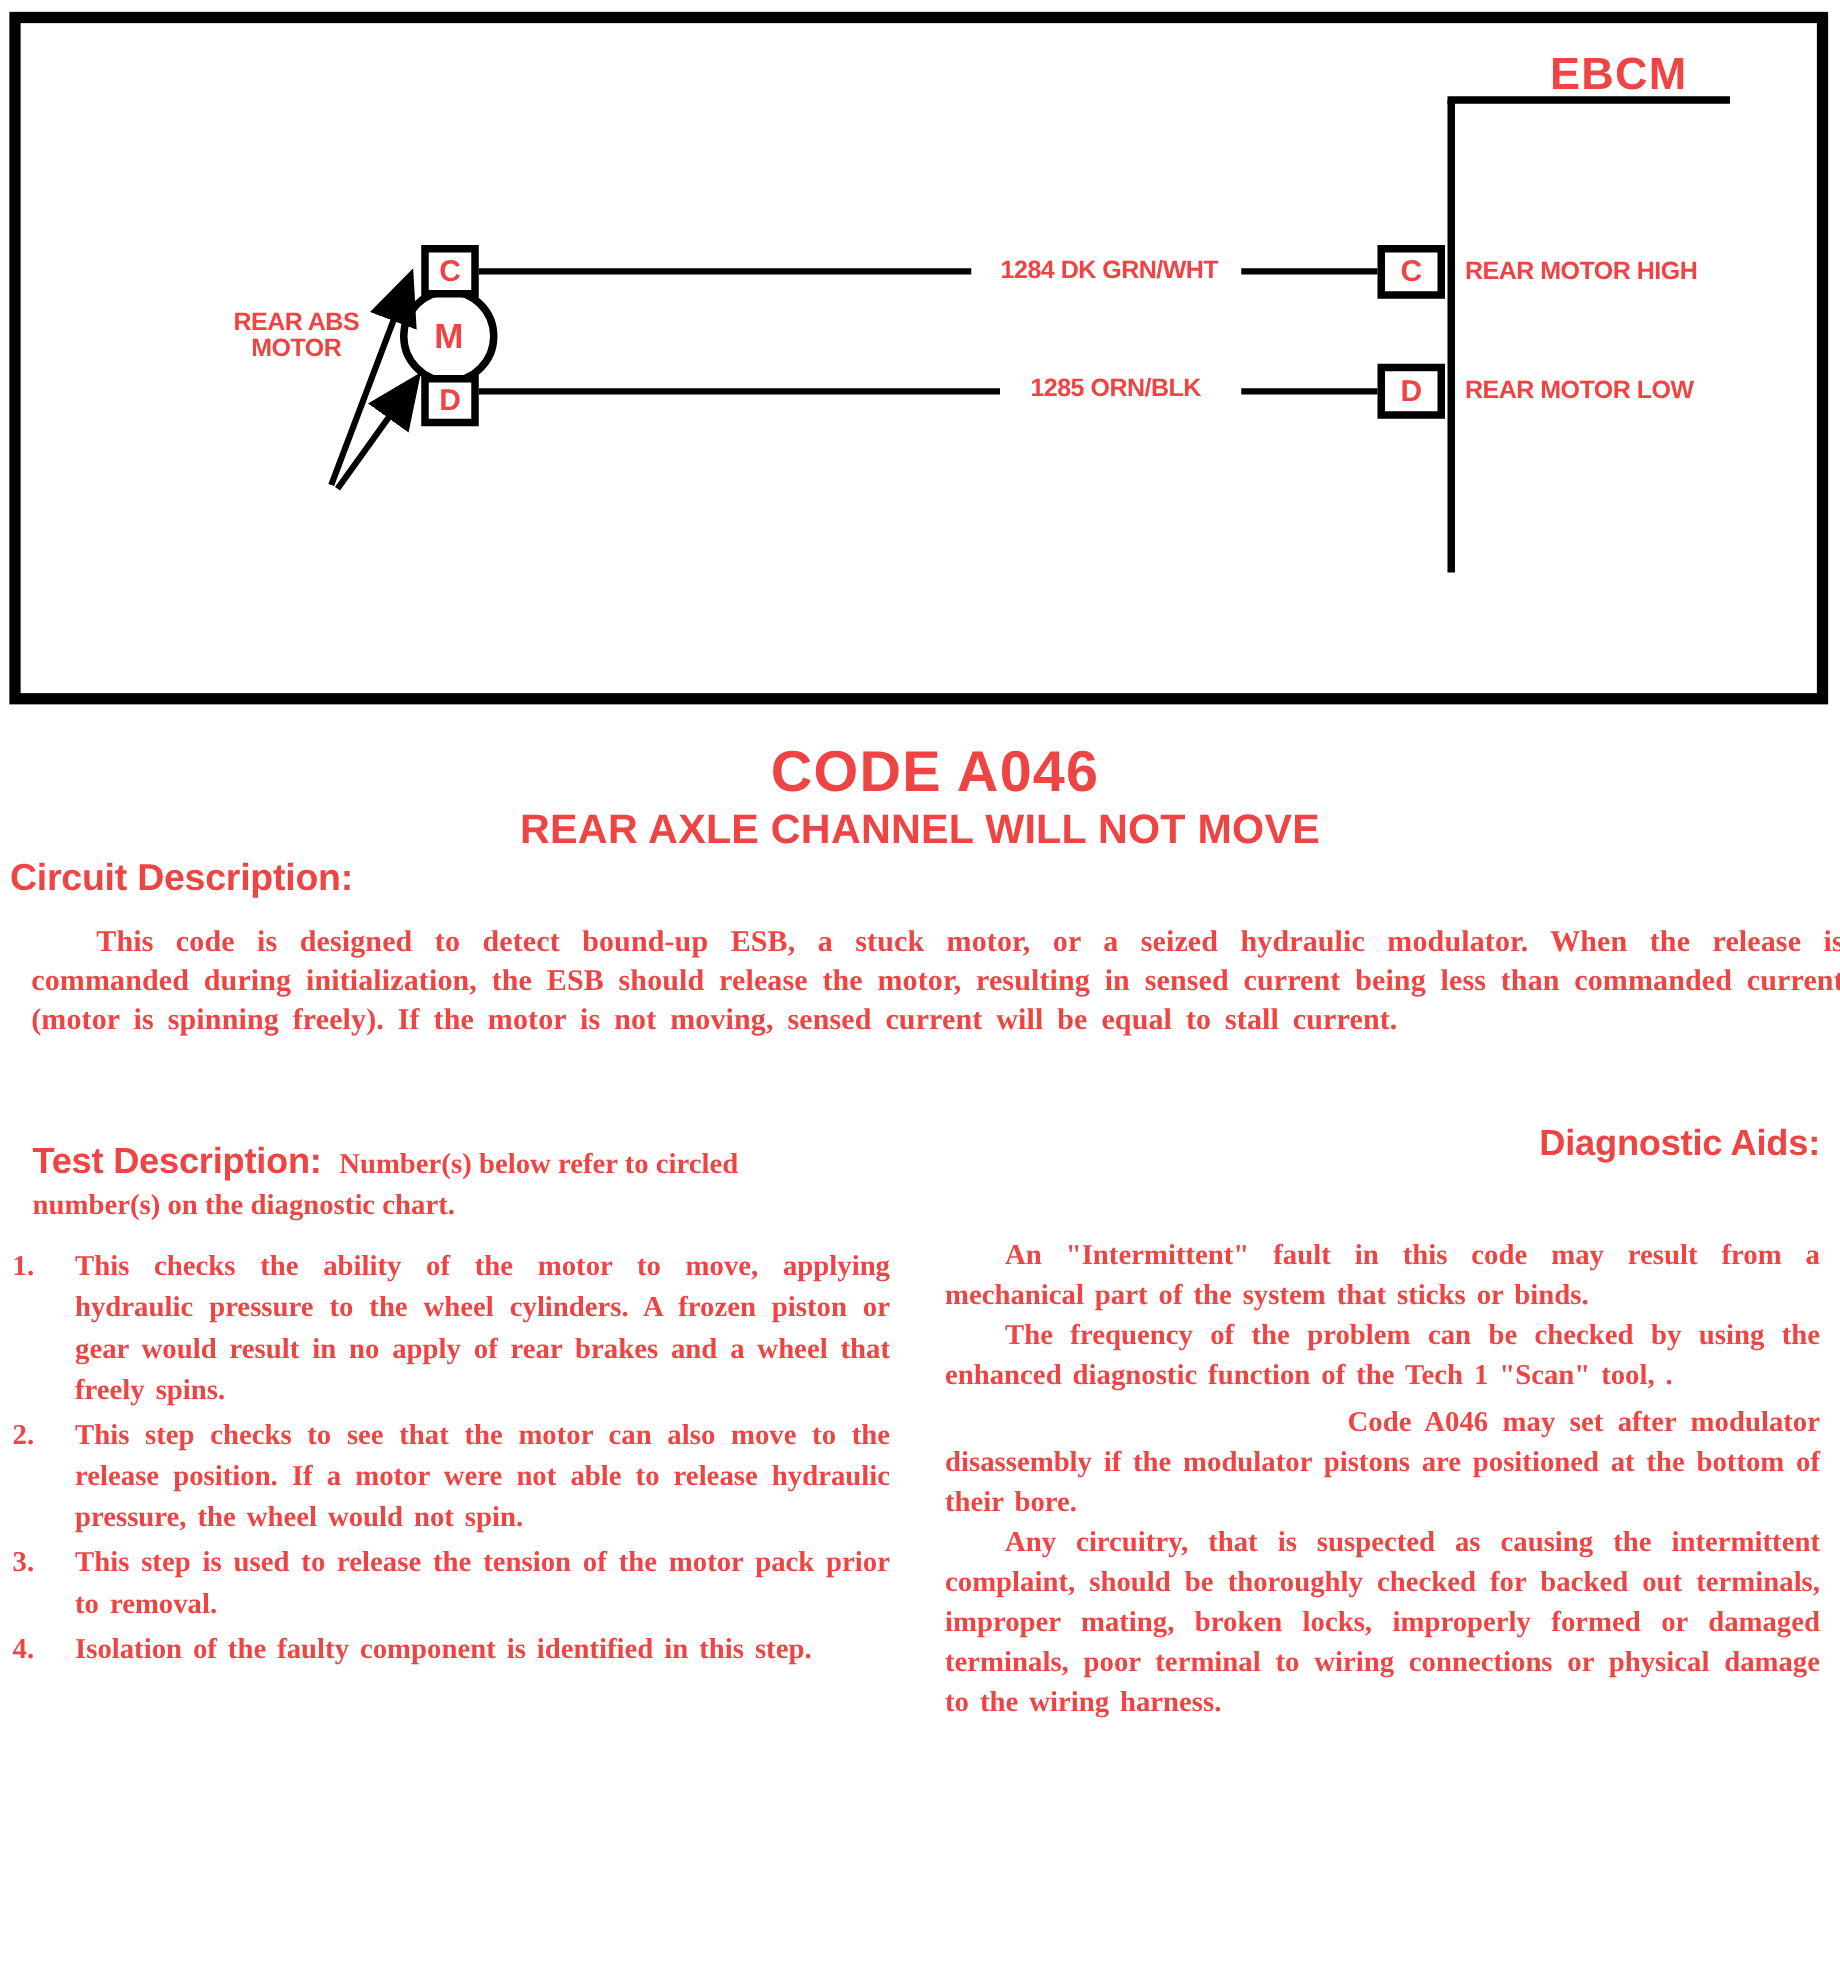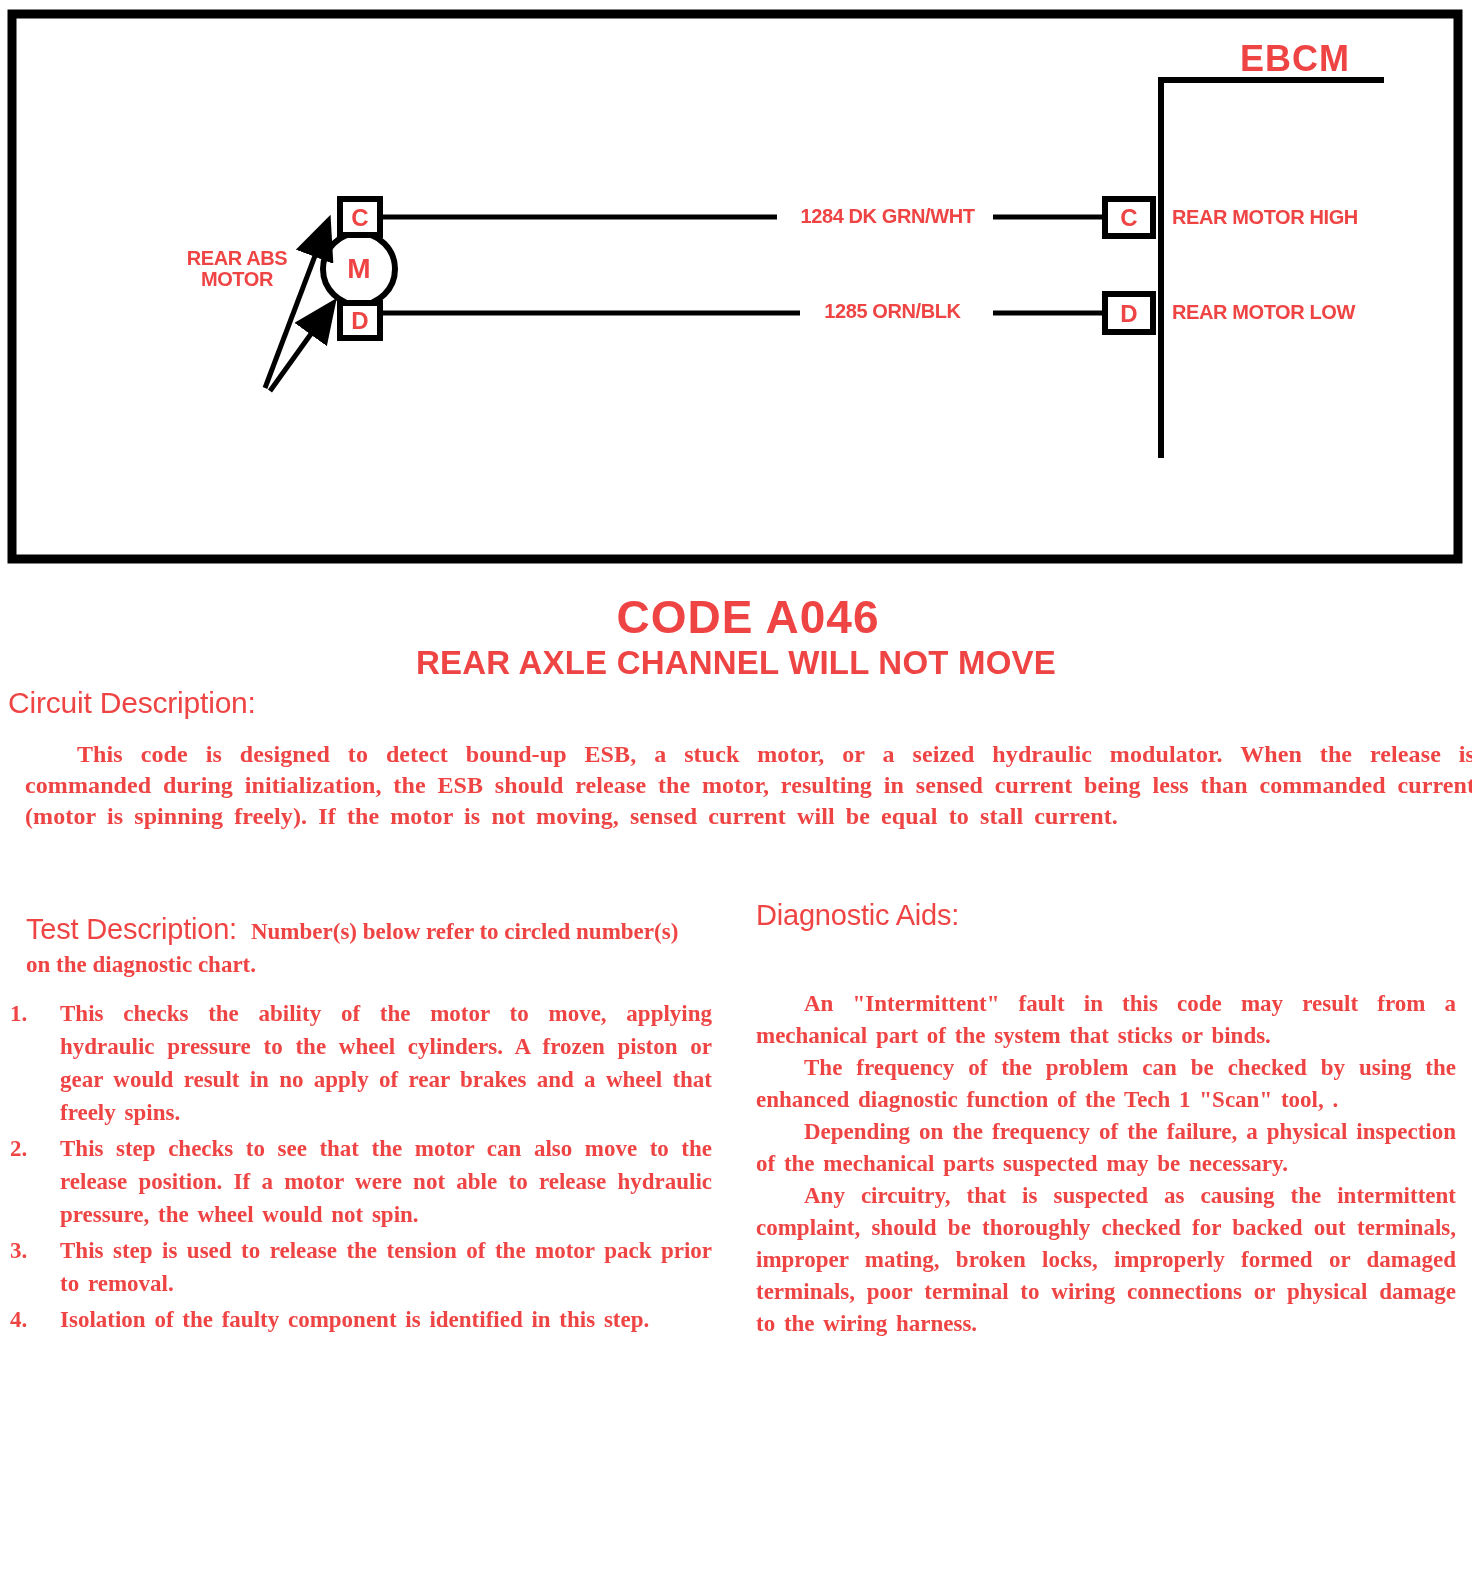--- a/index.html
+++ b/index.html
@@ -31,21 +31,21 @@
     text-align:center; font-family:"Liberation Sans", sans-serif;
     font-weight:bold; font-size:46px; letter-spacing:1px; margin:12px;
   }
   .subtitle {
     position:absolute; top:644px; left:0; width:100%;
     text-align:center; font-family:"Liberation Sans", sans-serif;
     font-weight:bold; font-size:33px; letter-spacing:0.2px; margin:0;
   }
   .h3 {
     font-family:"Liberation Sans", sans-serif;
-    font-weight:normal; font-size:30px; letter-spacing:-0.2px;
+    font-weight:bold; font-size:30px; letter-spacing:-0.2px;text-align:right;
   }
   
   .circ-head { position:absolute; left:8px; top:686px; margin:0; }
   .circ-body {
     position:absolute; left:10px; top:724px; width:1450px;
     font-size:24px; font-weight:bold; line-height:31px;
     text-align:justify; text-indent:52px; word-spacing:5px;
     letter-spacing:0.1px; margin:15px;
   }
   
@@ -145,17 +145,17 @@
     <div class="li">
       <span class="num">4.</span>
       <span class="itext">Isolation of the faulty component is identified in this step.</span>
     </div>
   </div>
 
   <div class="col col-right">
     <h3 class="h3 da-head">Diagnostic Aids:</h3>
     <p>An "Intermittent" fault in this code may result from a mechanical part of the system that sticks or binds.</p>
     <p>The frequency of the problem can be checked by using the enhanced diagnostic function of the Tech 1 "Scan" tool, .</p>
-    <p>Depending on the frequency of the failure, a physical inspection of the mechanical parts suspected may be necessary.</p>
+    <p class="deep">Code A046 may set after modulator disassembly if the modulator pistons are positioned at the bottom of their bore.</p>
     <p>Any circuitry, that is suspected as causing the intermittent complaint, should be thoroughly checked for backed out terminals, improper mating, broken locks, improperly formed or damaged terminals, poor terminal to wiring connections or physical damage to the wiring harness.</p>
   </div>
 
 </div>
 
 </body></html>

